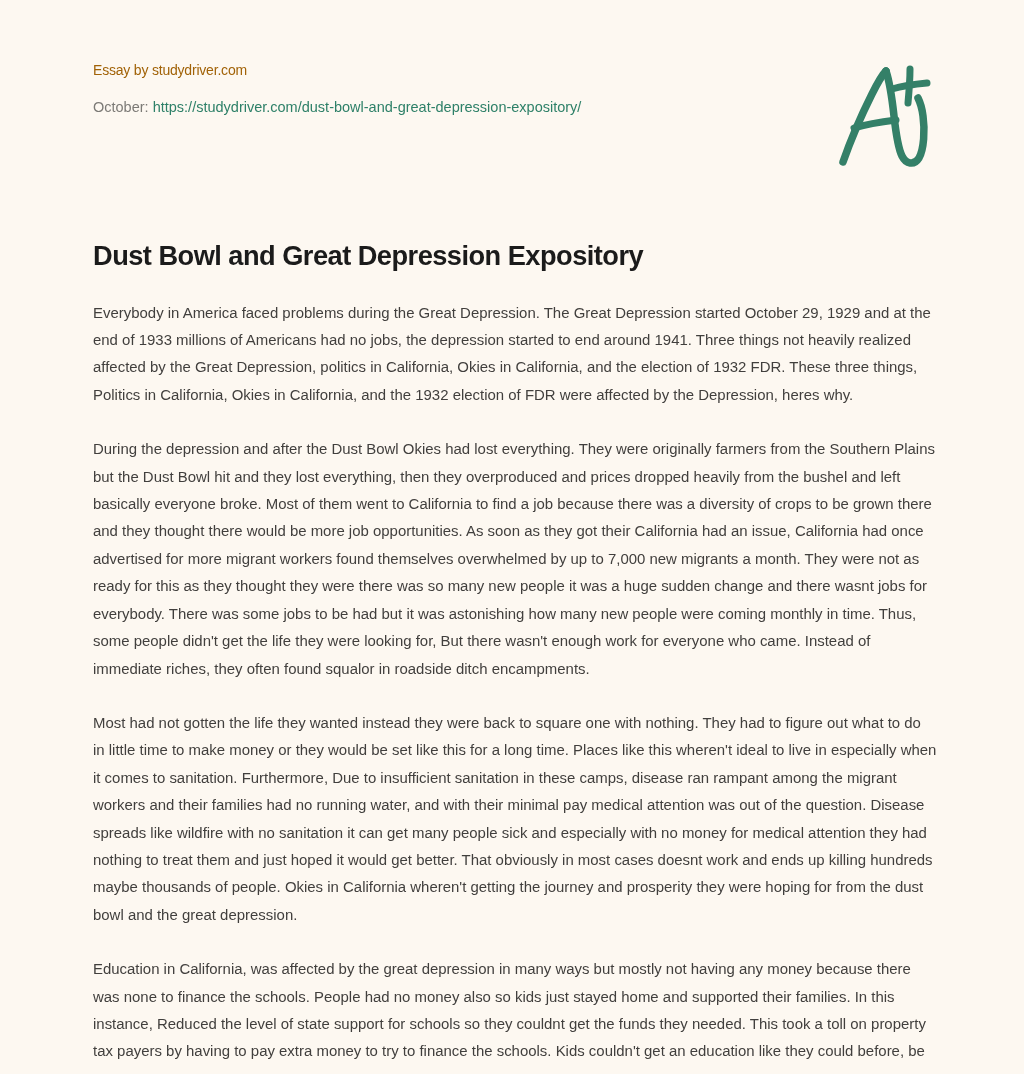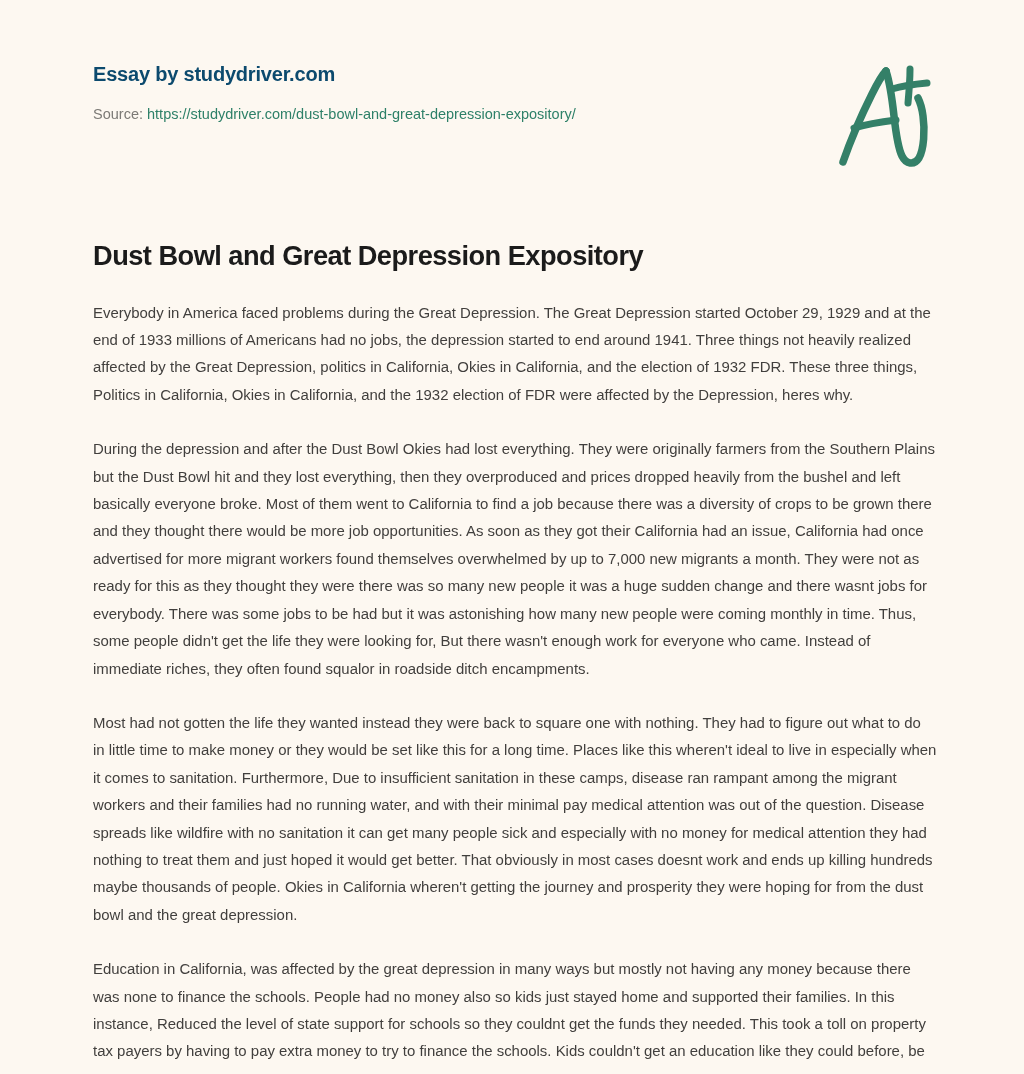--- a/index.html
+++ b/index.html
@@ -37,23 +37,23 @@
 
   .header-text {
     position: absolute;
     left: 93px;
     top: 62px;
     width: 700px;
   }
 
   .essay-by {
     font-family: "Liberation Sans", sans-serif;
-    font-size: 20px;
-    font-weight: bold;
-    color: #0c4a6e;
+    font-size: 14px;
+    font-weight: normal;
+    color: #a16207;
     letter-spacing: -0.2px;
     line-height: 1.2;
     margin: 0;
     padding: 0;
   }
 
   .source-line {
     margin-top: 18px;
     font-family: "Liberation Sans", sans-serif;
     font-size: 14.5px;
@@ -129,21 +129,21 @@
 <body>
 
 <div class="page">
 
   <div class="header">
 
     <div class="header-text">
       <div class="essay-by">Essay by studydriver.com</div>
 
       <div class="source-line">
-        <span class="source-label">Source:</span>
+        <span class="source-label">October:</span>
         <span class="source-url">https://studydriver.com/dust-bowl-and-great-depression-expository/</span>
       </div>
     </div>
 
     <div class="logo">
       <svg viewBox="0 0 110 118" xmlns="http://www.w3.org/2000/svg">
         <g fill="none" stroke="#348068" stroke-linecap="round" stroke-linejoin="round">
 
           <path d="M13 104 C20 84, 32 56, 42 36 C47 26, 52 17, 56 13" stroke-width="7.5"></path>
 

